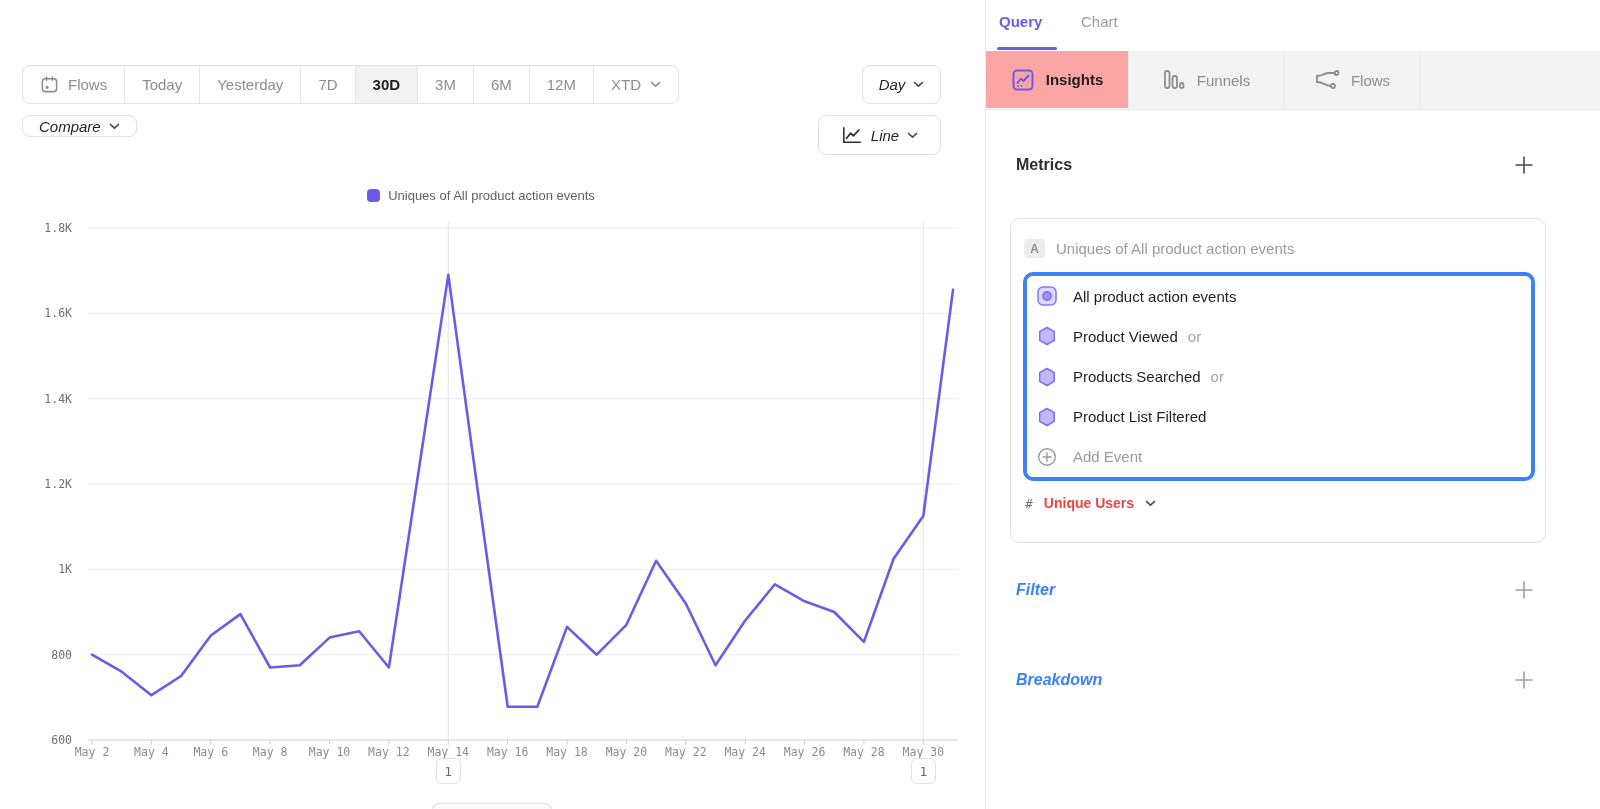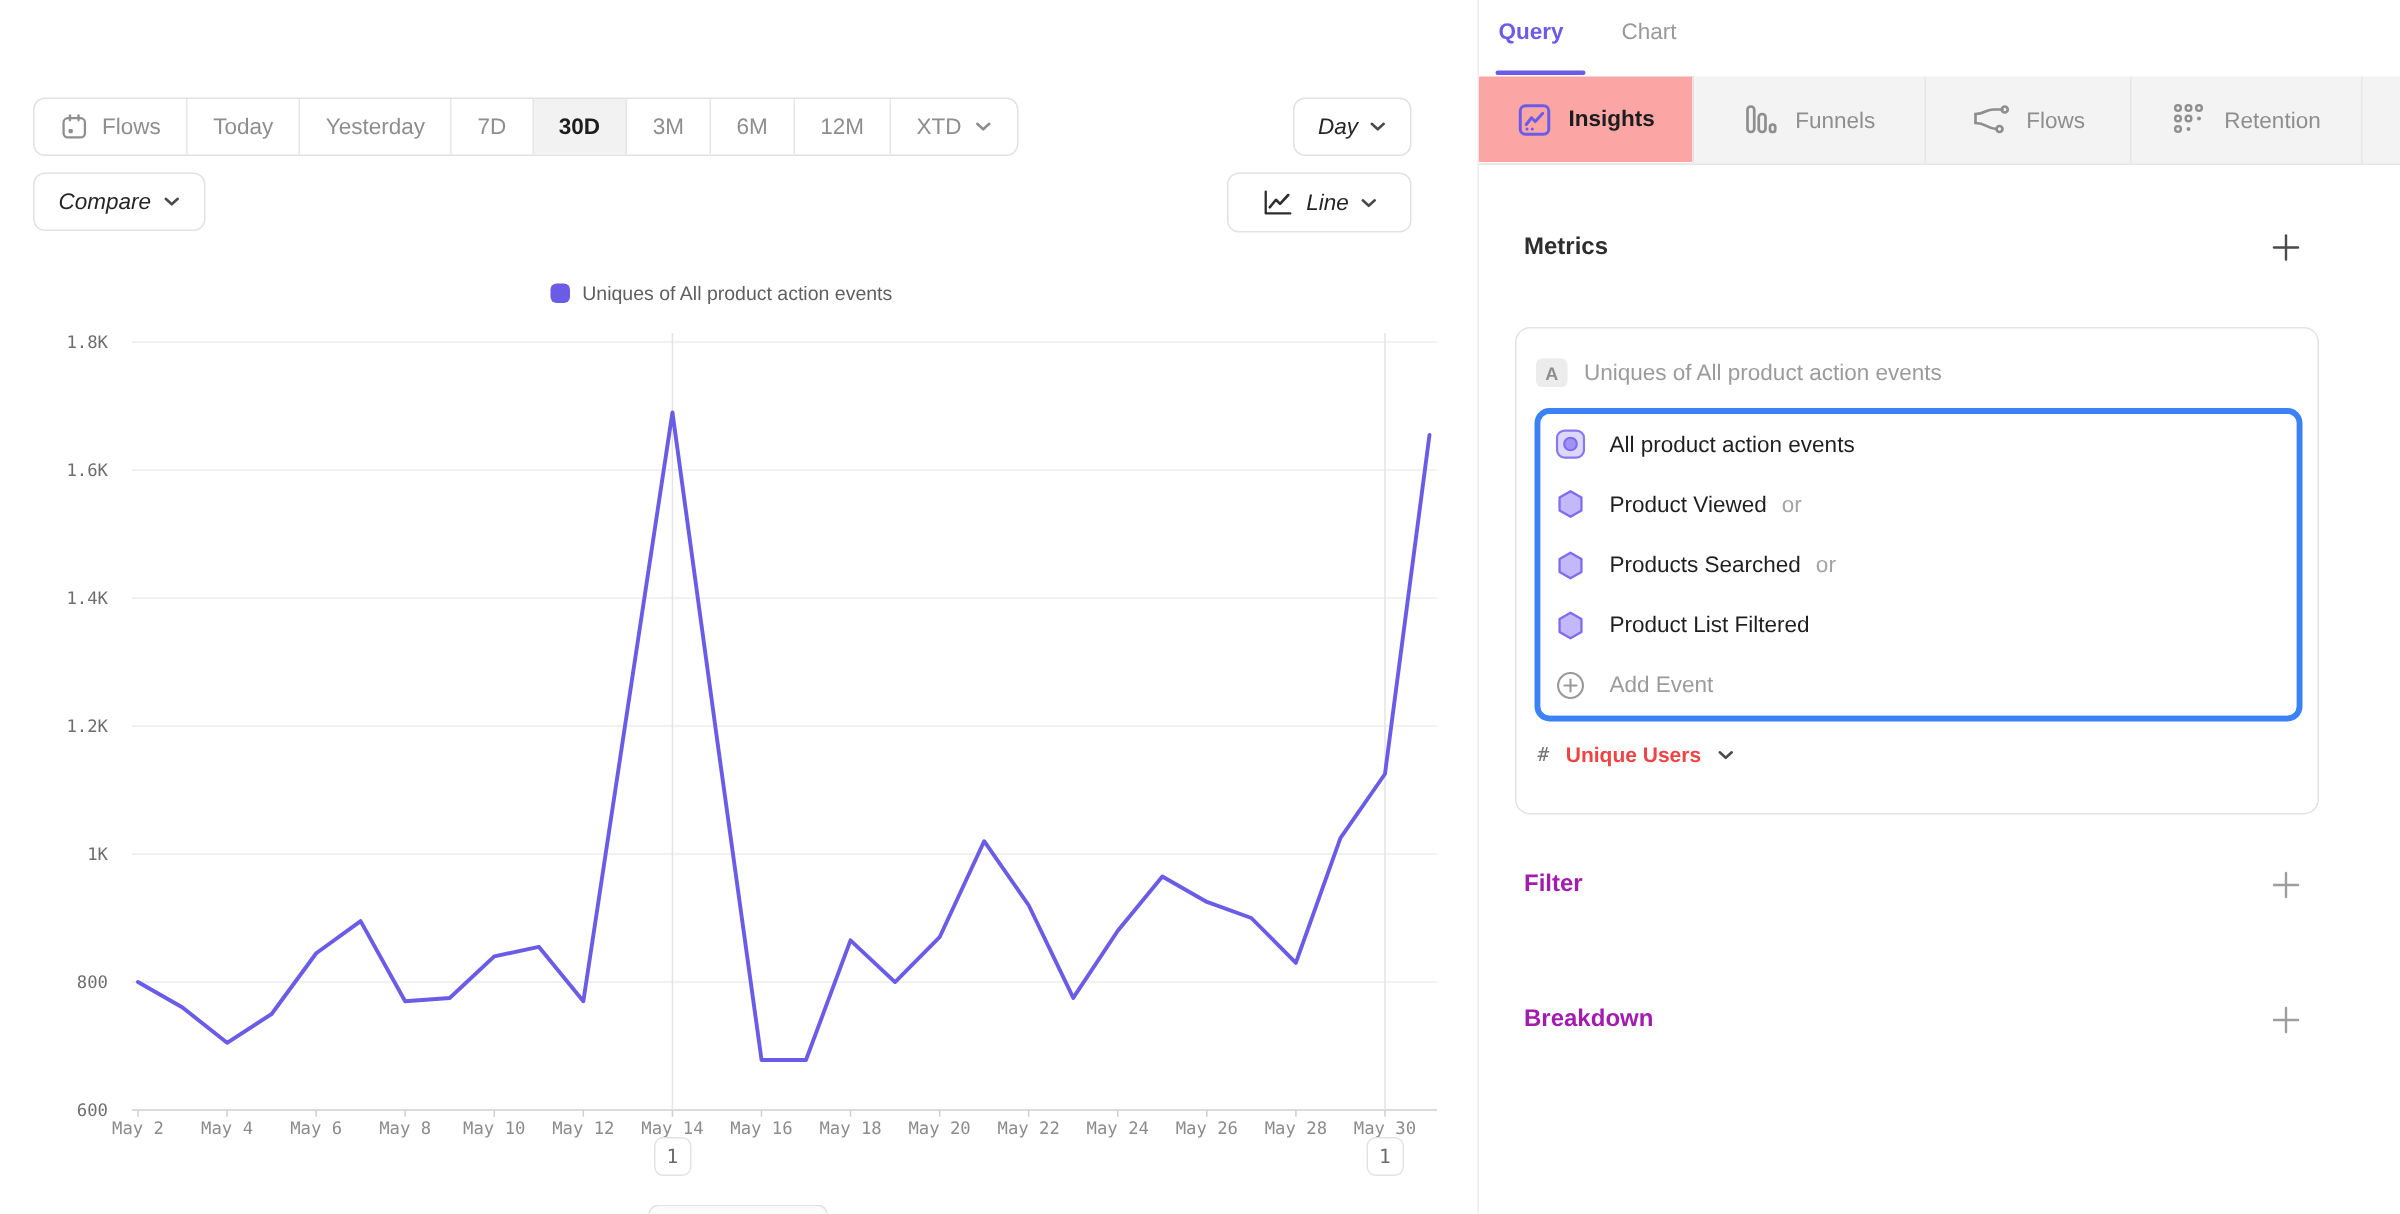--- a/index.html
+++ b/index.html
@@ -6,21 +6,21 @@
   html,body { width:1600px; height:809px; background:#fff; font-family:"Liberation Sans",sans-serif; overflow:hidden; position:relative; }
   .abs { position:absolute; }
 
   
   .range-group { left:22px; top:65px; height:39px; display:flex; border:1px solid #e2e2e2; border-radius:8px; background:#fff; overflow:hidden; }
   .range-seg { display:flex; align-items:center; gap:9px; padding:0 17px; font-size:15px; color:#8e8e8e; border-right:1px solid #e6e6e6; cursor:pointer; white-space:nowrap; }
   .range-seg:last-child { border-right:none; }
   .range-seg.active { background:#f2f2f2; color:#1d1d1d; font-weight:700; }
   .btn { border:1px solid #e2e2e2; border-radius:8px; background:#fff; display:flex; align-items:center; justify-content:center; gap:8px; font-size:15px; color:#252525; font-weight:500; cursor:pointer;font-style:italic; }
   .day-btn { left:862px; top:65px; width:79px; height:39px; }
-  .compare-btn { left:22px; top:115px; height:39px; padding:0 16px; }
+  .compare-btn { left:22px; top:115px; height:22px; padding:0 16px; }
   .line-btn { left:818px; top:115px; width:123px; height:40px; }
   .chev { display:inline-flex; color:#4a4a4a; }
 
   
   .legend { left:0; top:188px; width:962px; display:flex; justify-content:center; align-items:center; gap:8px; }
   .legend-swatch { width:13px; height:13px; border-radius:4px; }
   .legend-label { font-size:13px; color:#5f5f5f; font-weight:500; }
   #chart-svg { left:0; top:0; }
   .anno-badge { width:25px; height:26px; border:1px solid #e3e3e3; border-radius:6px; background:#fff; display:flex; align-items:center; justify-content:center; font-family:"DejaVu Sans Mono",monospace; font-size:13px; color:#6a6a6a; cursor:pointer; }
   .partial-box { left:432px; top:803px; width:120px; height:10px; border:1px solid #e2e2e2; border-bottom:none; border-radius:7px 7px 0 0; background:#fbfbfb; }
@@ -30,21 +30,21 @@
   .panel .abs { position:absolute; }
   .top-tab { font-size:15px; cursor:pointer; }
   .top-tab.active { color:#6b5ce7; font-weight:700; }
   .top-tab.inactive { color:#9a9a9a; font-weight:500; }
   .top-underline { left:11px; top:47px; width:60px; height:3px; border-radius:2px; }
   .report-tabs { left:0; top:51px; width:615px; height:59px; display:flex; background:#f3f3f4; border-bottom:1px solid #e7e7e7; }
   .rtab { display:flex; align-items:center; justify-content:center; gap:11px; font-size:15px; color:#8e8e8e; font-weight:500; border-right:1px solid #e7e7e7; cursor:pointer; height:100%; }
   .rtab.active { background:#fca5a5; color:#1d1d1d; font-weight:700; border-bottom:1px solid #fff; margin-bottom:-1px; }
   .rtab-fill { flex:1; border-right:none; }
   .section-title { font-size:16px; font-weight:700; color:#2e2e2e; }
-  .section-title.dim { color:#a21caf; }
+  .section-title.dim { color:#3b82f6;font-style:italic; }
   .plus-btn { width:24px; height:24px; display:flex; align-items:center; justify-content:center; cursor:pointer; color:#4a4a4a; }
   .plus-btn.dim { color:#9e9e9e; }
   .metric-card { left:24px; top:218px; width:536px; height:325px; border:1px solid #e3e3e3; border-radius:10px; background:#fff; }
   .mc-badge { left:13px; top:20px; width:21px; height:19px; background:#ececec; border-radius:4px; display:flex; align-items:center; justify-content:center; font-size:12px; font-weight:700; color:#8d8d8d; }
   .mc-title { left:45px; top:21px; font-size:15px; color:#9b9b9b; font-weight:500; white-space:nowrap; }
   .event-list { left:12px; top:53px; width:512px; height:209px; border:4px solid #3b82f6; border-radius:10px; overflow:hidden; display:flex; flex-direction:column; }
   .event-row { flex:1; display:flex; align-items:center; gap:16px; padding-left:10px; cursor:pointer; background:#fff; }
   .event-name { font-size:15px; color:#1f1f1f; font-weight:500; }
   .event-name.dim { color:#9b9b9b; }
   .event-suffix { font-size:15px; color:#a3a3a3; margin-left:-6px; }
@@ -224,35 +224,20 @@
           <svg width="26" height="24" viewBox="0 0 26 24">
             <path d="M3 8 C9 8 10 5 15 5 L21 5" fill="none" stroke="#8e8e8e" stroke-width="1.8" stroke-linecap="round"></path>
             <circle cx="22.5" cy="5" r="2" fill="none" stroke="#8e8e8e" stroke-width="1.8"></circle>
             <path d="M3 14 C10 14 11 18 17 18" fill="none" stroke="#8e8e8e" stroke-width="1.8" stroke-linecap="round"></path>
             <circle cx="19" cy="18" r="2" fill="none" stroke="#8e8e8e" stroke-width="1.8"></circle>
             <path d="M3 8 L3 14" stroke="#8e8e8e" stroke-width="1.8" stroke-linecap="round"></path>
           </svg>
         </span>
         <span>Flows</span>
       </div>
-      <div class="rtab" style="width: 154px;">
-        <span style="display: inline-flex;">
-          <svg width="24" height="24" viewBox="0 0 24 24">
-            <circle cx="4" cy="4" r="1.9" fill="none" stroke="#8e8e8e" stroke-width="1.6"></circle>
-            <circle cx="11" cy="4" r="1.9" fill="none" stroke="#8e8e8e" stroke-width="1.6"></circle>
-            <circle cx="18" cy="4" r="1.9" fill="none" stroke="#8e8e8e" stroke-width="1.6"></circle>
-            <circle cx="4" cy="11" r="1.9" fill="none" stroke="#8e8e8e" stroke-width="1.6"></circle>
-            <circle cx="11" cy="11" r="1.9" fill="none" stroke="#8e8e8e" stroke-width="1.6"></circle>
-            <circle cx="4" cy="18" r="1.9" fill="none" stroke="#8e8e8e" stroke-width="1.6"></circle>
-            <circle cx="18" cy="11" r="1.3" fill="#8e8e8e"></circle>
-            <circle cx="11" cy="18" r="1.3" fill="#8e8e8e"></circle>
-          </svg>
-        </span>
-        <span>Retention</span>
-      </div>
       <div class="rtab rtab-fill"></div>
     </div>
 
   <div class="abs section-title" style="left:30px; top:156px;">Metrics</div>
   <div class="abs plus-btn" style="left:526px; top:153px;">
       <svg width="20" height="20" viewBox="0 0 20 20">
         <line x1="10" y1="2" x2="10" y2="18" stroke="currentColor" stroke-width="1.6" stroke-linecap="round"></line>
         <line x1="2" y1="10" x2="18" y2="10" stroke="currentColor" stroke-width="1.6" stroke-linecap="round"></line>
       </svg>
     </div>

